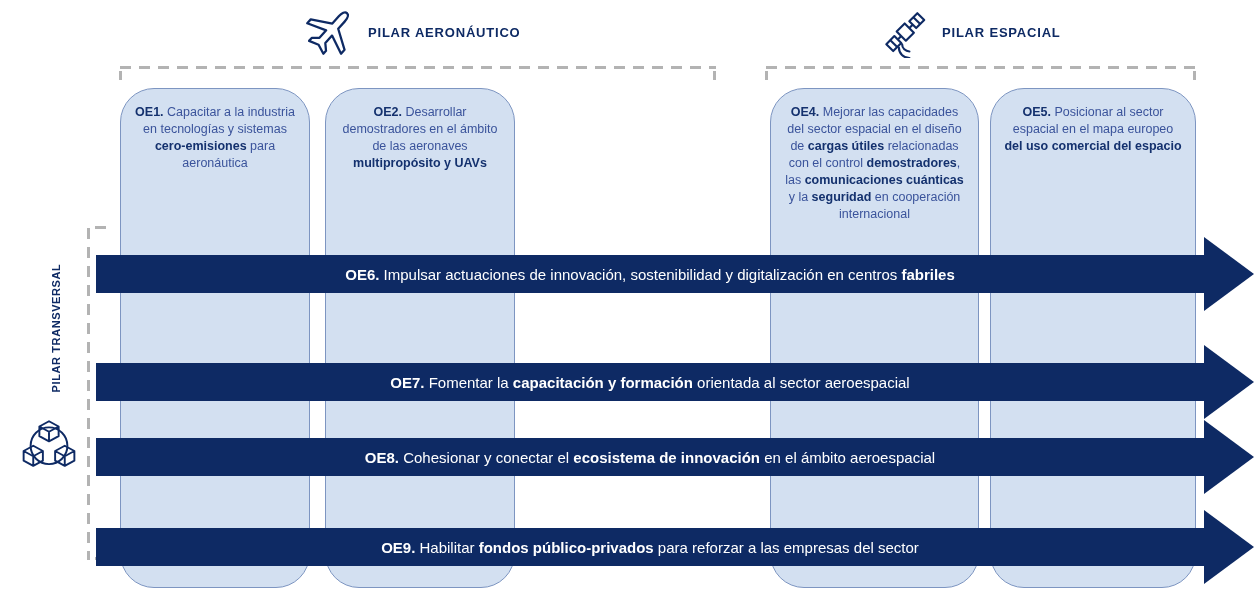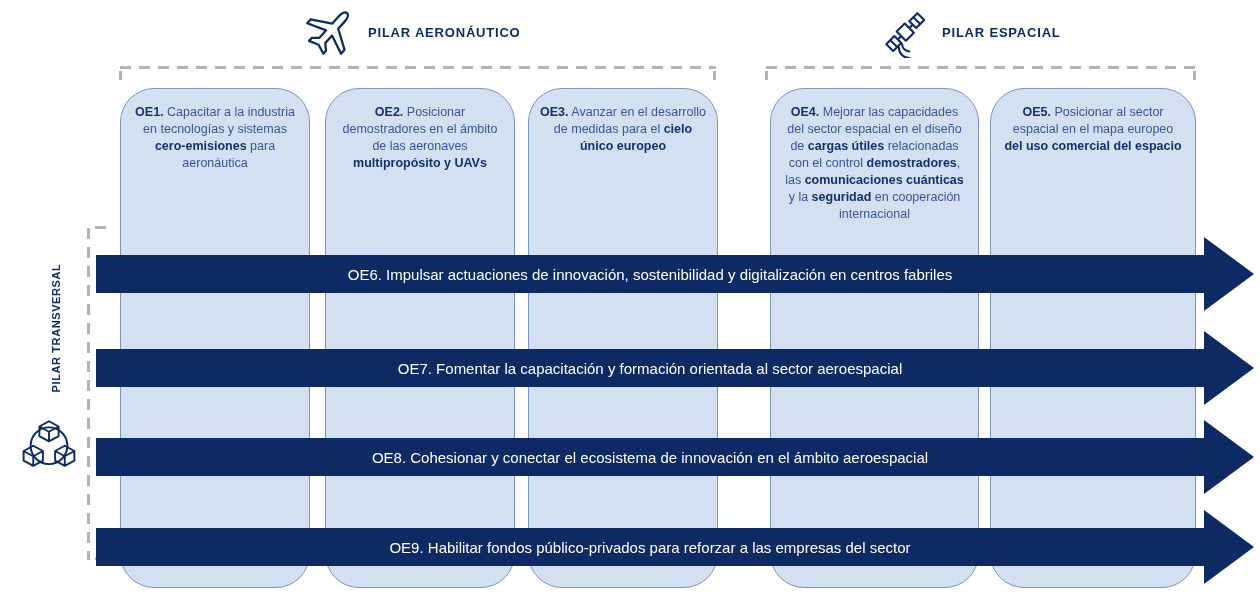--- a/index.html
+++ b/index.html
@@ -43,25 +43,25 @@
        font-size:12.5px;line-height:1.36;color:var(--text-regular);}
   .col b{color:var(--text-bold);font-weight:700;}
   .col-1{left:120px;width:190px;}
   .col-2{left:325px;width:190px;}
   .col-3{left:528px;width:190px;}
   .col-4{left:770px;width:209px;}
   .col-5{left:990px;width:206px;}
 
   
   .row{position:absolute;left:96px;width:1158px;height:38px;z-index:2;}
-  .row-1{top:255px;} .row-2{top:349px;} .row-3{top:438px;padding-left:28px;} .row-4{top:528px;}
+  .row-1{top:255px;} .row-2{top:363px;} .row-3{top:438px;padding-left:28px;} .row-4{top:528px;}
   .row-body{position:absolute;left:0;top:0;width:1108px;height:38px;background:var(--navy);
             display:flex;align-items:center;justify-content:center;}
   .row-text{color:var(--arrow-text);font-size:15px;white-space:nowrap;}
-  .row-text b{font-weight:400;margin-top:35px;}
+  .row-text b{font-weight:700;margin-top:35px;}
   .row-head{position:absolute;left:1108px;top:-18px;width:0;height:0;
             border-top:37px solid transparent;border-bottom:37px solid transparent;
             border-left:50px solid var(--navy);}
 
   
   .vlabel{position:absolute;left:-44px;top:322px;width:200px;text-align:center;
           transform:rotate(-90deg);font-size:11px;font-weight:700;color:var(--navy);
           letter-spacing:.6px;white-space:nowrap;}
   .boxes-icon{position:absolute;left:20px;top:416px;}
 </style>
@@ -117,24 +117,21 @@
     </g>
     <g transform="translate(39,34)">
       <path d="M11 0 L22 6 L22 17 L11 23 L0 17 L0 6 Z M0 6 L11 12 L22 6 M11 12 L11 23"></path>
     </g>
   </svg>
 
   <div class="col col-1">
     <div><b>OE1.</b><span> Capacitar a la industria en tecnologías y sistemas </span><b>cero-emisiones</b><span> para aeronáutica</span></div>
   </div>
   <div class="col col-2">
-    <div><b>OE2.</b><span> Posicionar demostradores en el ámbito de las aeronaves </span><b>multipropósito y UAVs</b></div>
-  </div>
-  <div class="col col-3">
-    <div><b>OE3.</b><span> Avanzar en el desarrollo de medidas para el </span><b>cielo único europeo</b></div>
+    <div><b>OE2.</b><span> Desarrollar demostradores en el ámbito de las aeronaves </span><b>multipropósito y UAVs</b></div>
   </div>
   <div class="col col-4">
     <div><b>OE4.</b><span> Mejorar las capacidades del sector espacial en el diseño de </span><b>cargas útiles</b><span> relacionadas con el control </span><b>demostradores</b><span>, las </span><b>comunicaciones cuánticas</b><span> y la </span><b>seguridad</b><span> en cooperación internacional</span></div>
   </div>
   <div class="col col-5">
     <div><b>OE5.</b><span> Posicionar al sector espacial en el mapa europeo </span><b>del uso comercial del espacio</b></div>
   </div>
 
   <div class="row row-1">
     <div class="row-body">

